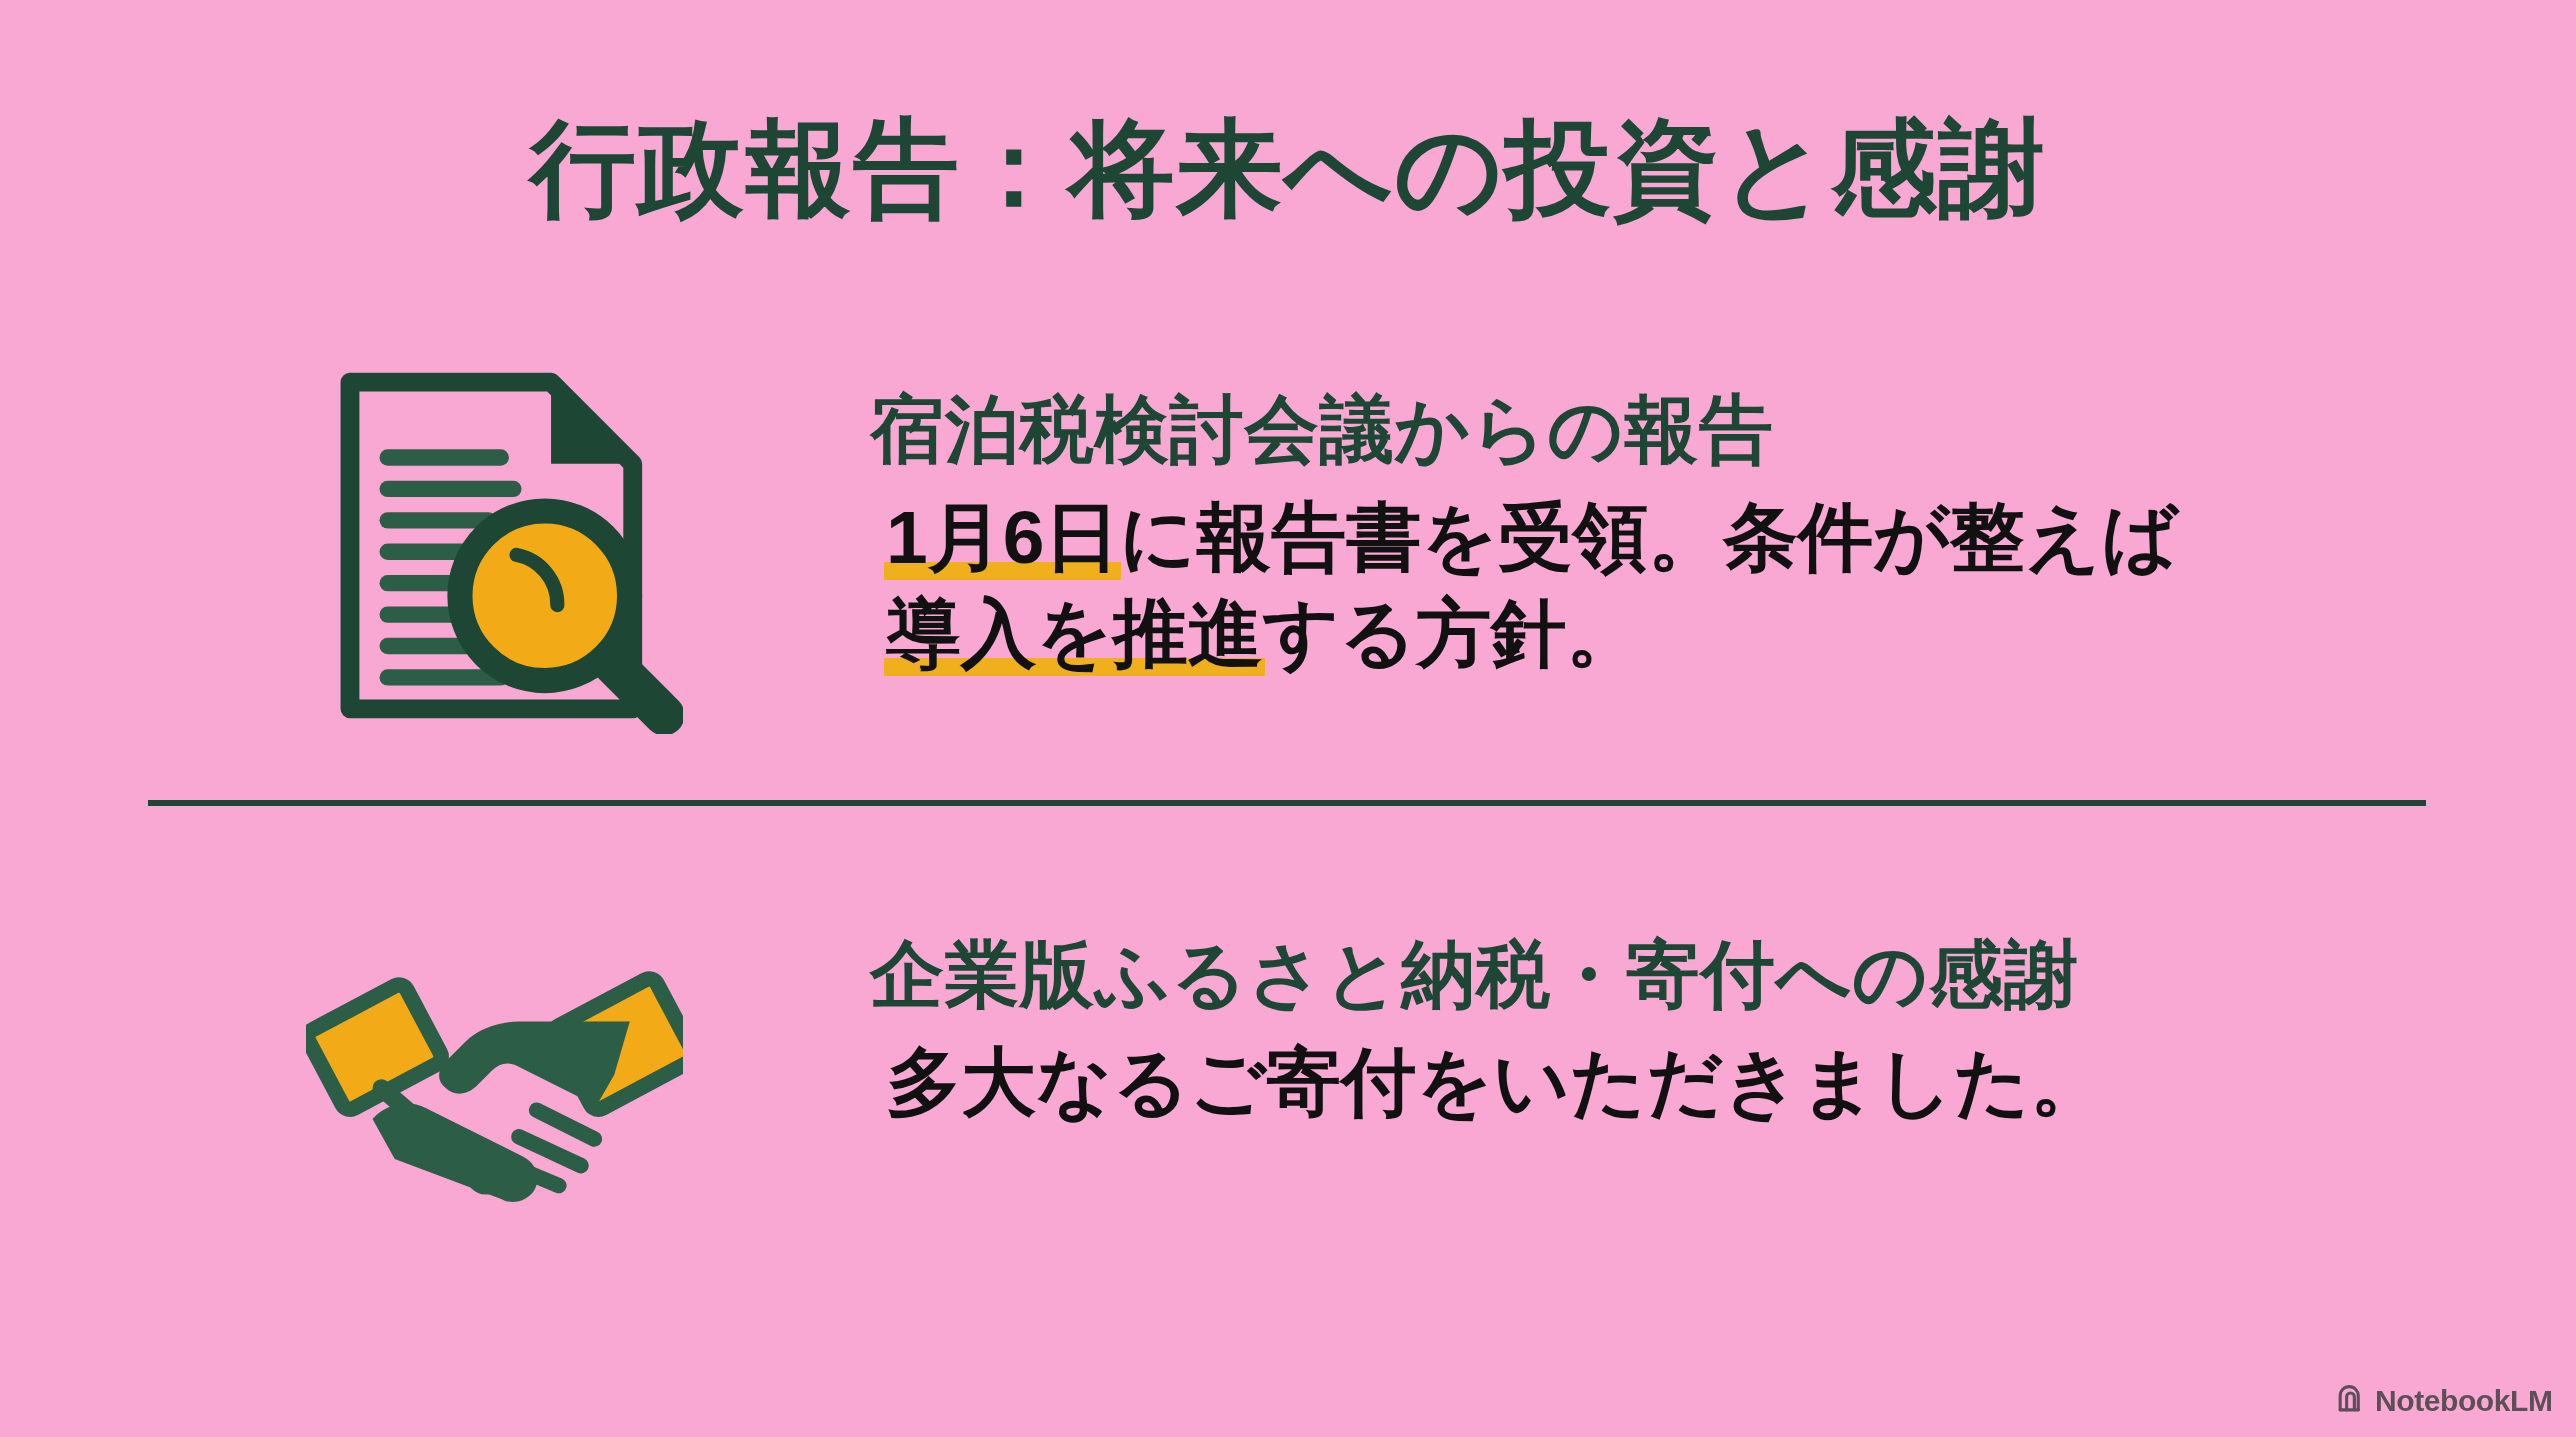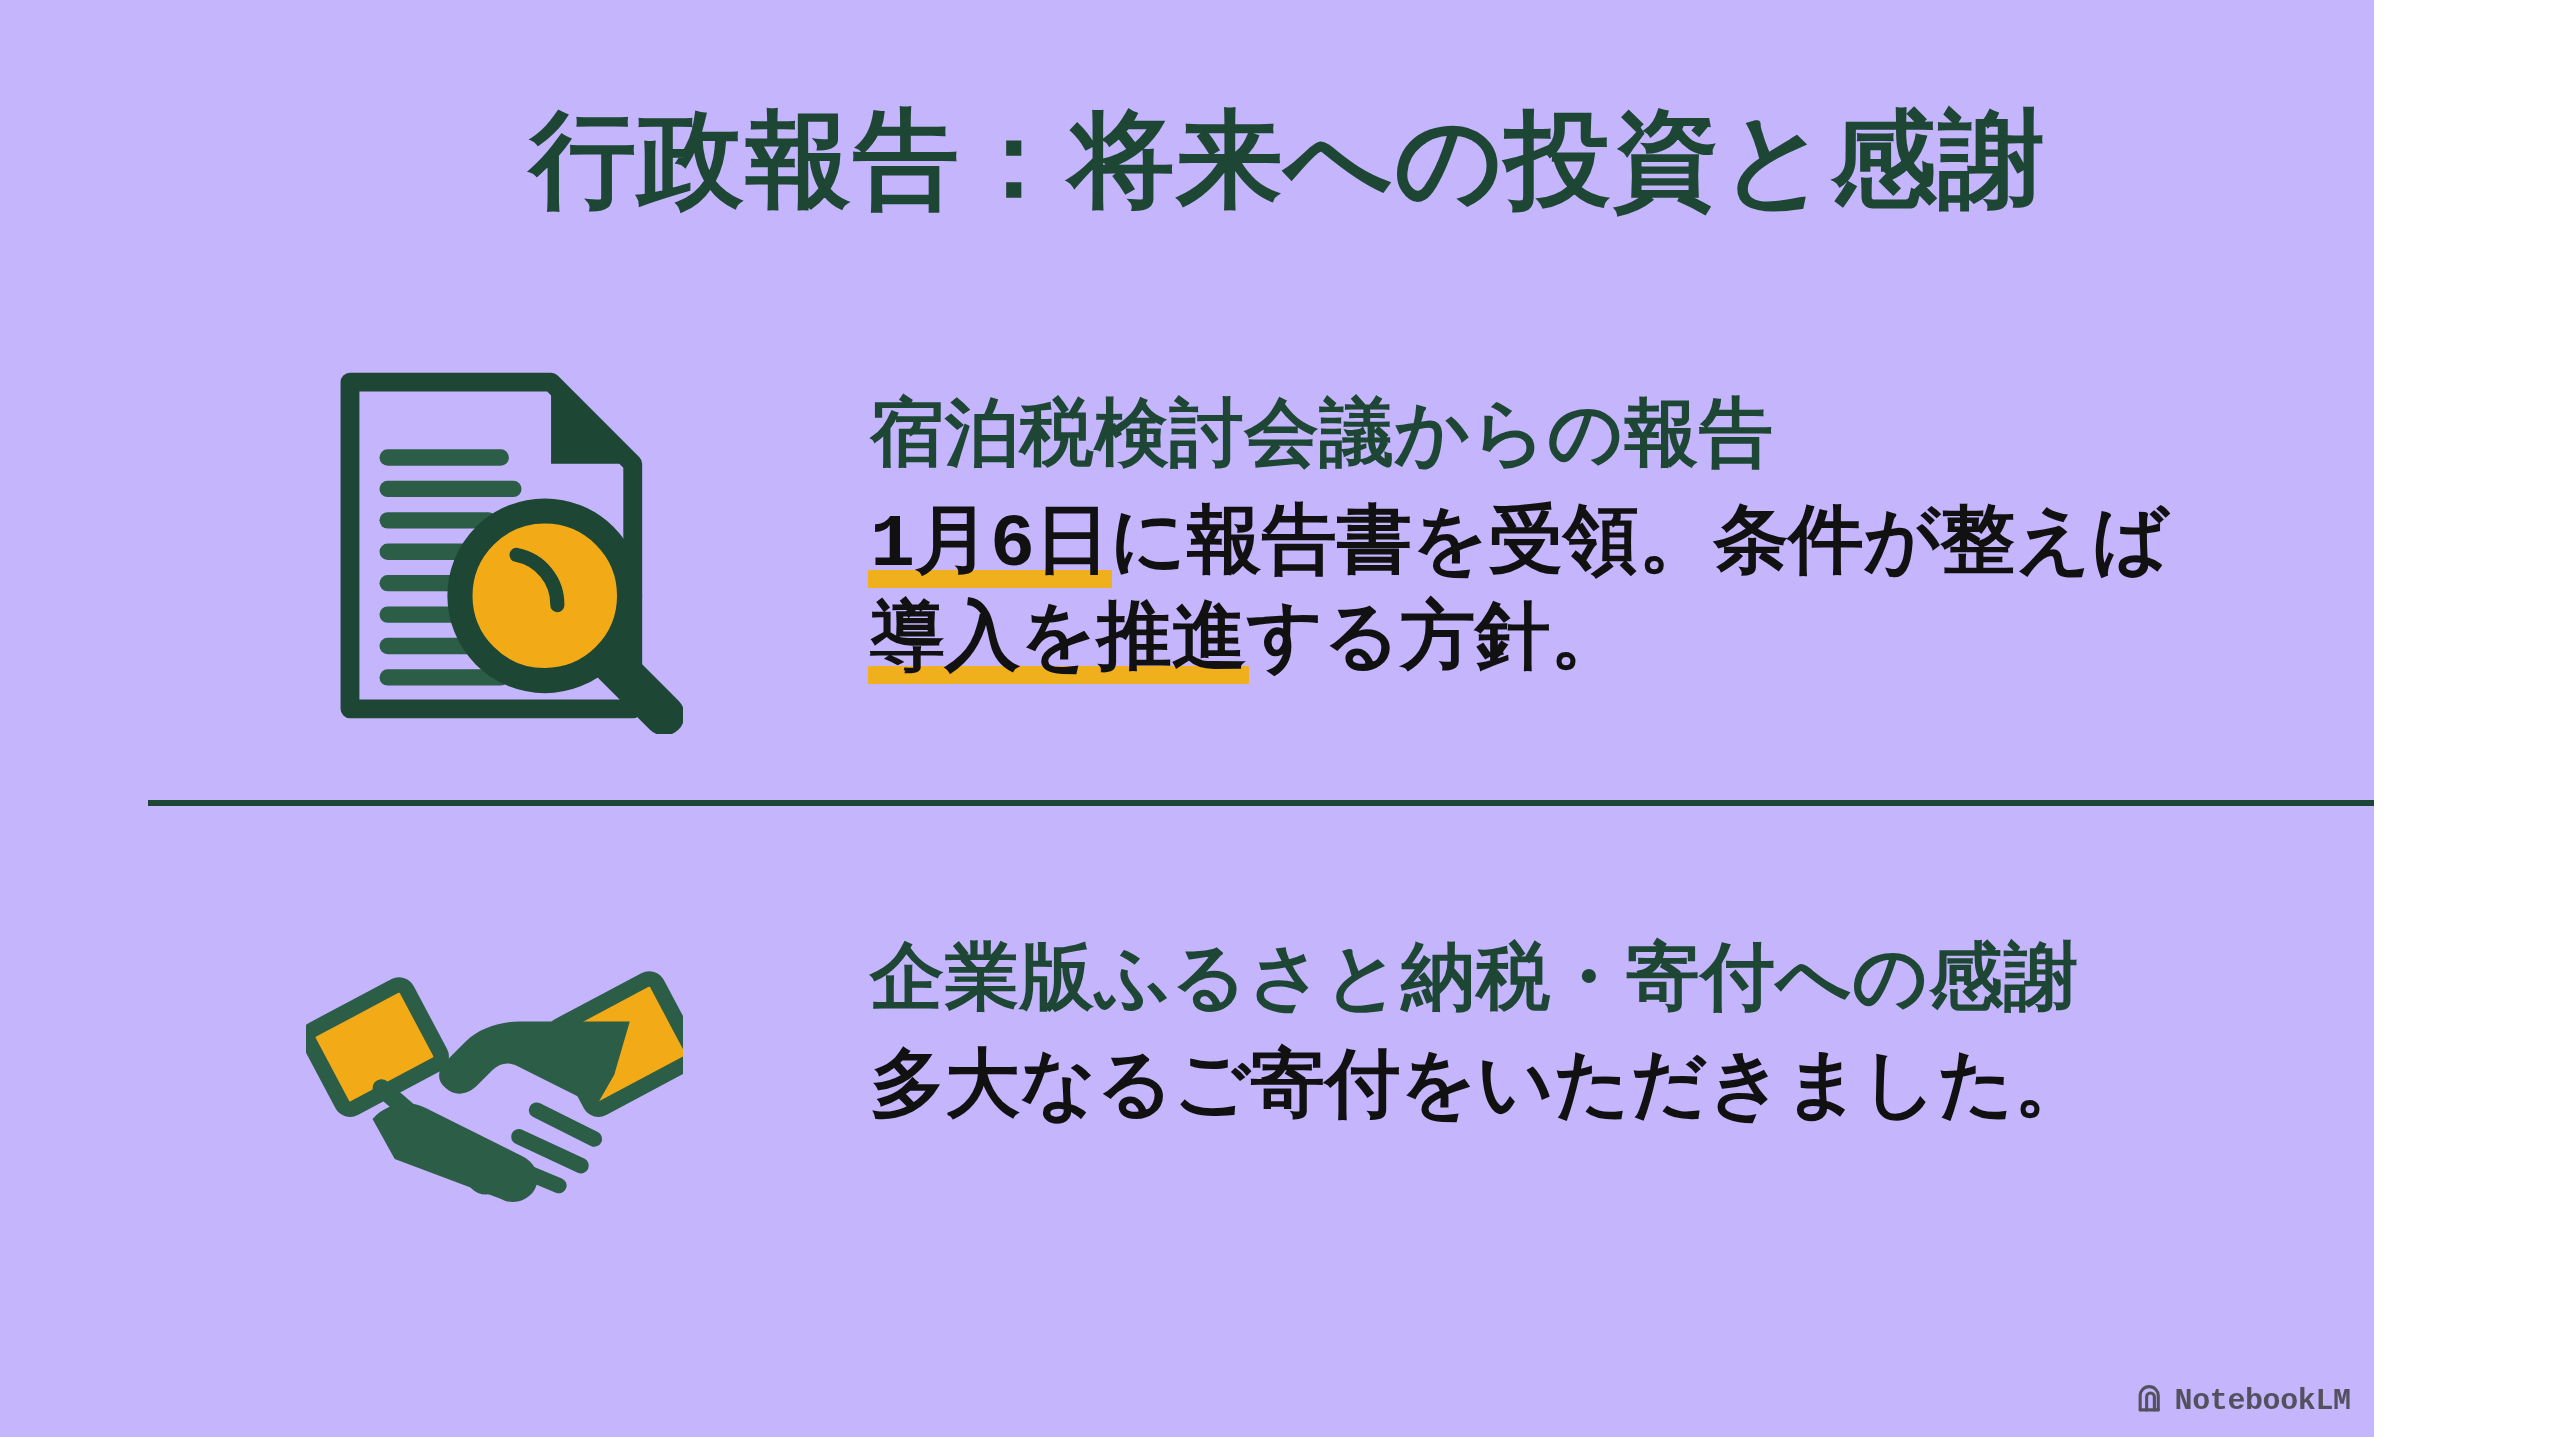--- a/index.html
+++ b/index.html
@@ -2,25 +2,25 @@
 <html style="font-size:14.4px"><head>
 <meta charset="utf-8">
 <style>
   html, body {
     margin: 0;
     padding: 0;
     background: #ffffff;
   }
   #slide {
     position: relative;
-    width: 2374px;
+    width: 2576px;
     height: 1438px;
-    background: #c4b5fd;
+    background: #f9a8d4;
     overflow: hidden;
-    font-family: Liberation Mono, monospace;
+    font-family: Liberation Sans, sans-serif;
   }
 
   
   #title {
     position: absolute;
     left: 0;
     top: 108px;
     width: 2576px;
     text-align: center;
     font-size: 106px;
@@ -64,21 +64,21 @@
     letter-spacing: 0.9px;
     margin: 0 0 16px 0;
     white-space: nowrap;
   }
   .sec-body {
     font-size: 75px;
     font-weight: bold;
     color: #111111;
     line-height: 1.28;
     letter-spacing: 0px;
-    margin: 0;
+    margin: 16px;
     white-space: nowrap;
   }
   .sec-body .ln { display: block; }
 
   
   .hl {
     position: relative;
     display: inline-block;
     z-index: 0;
   }

